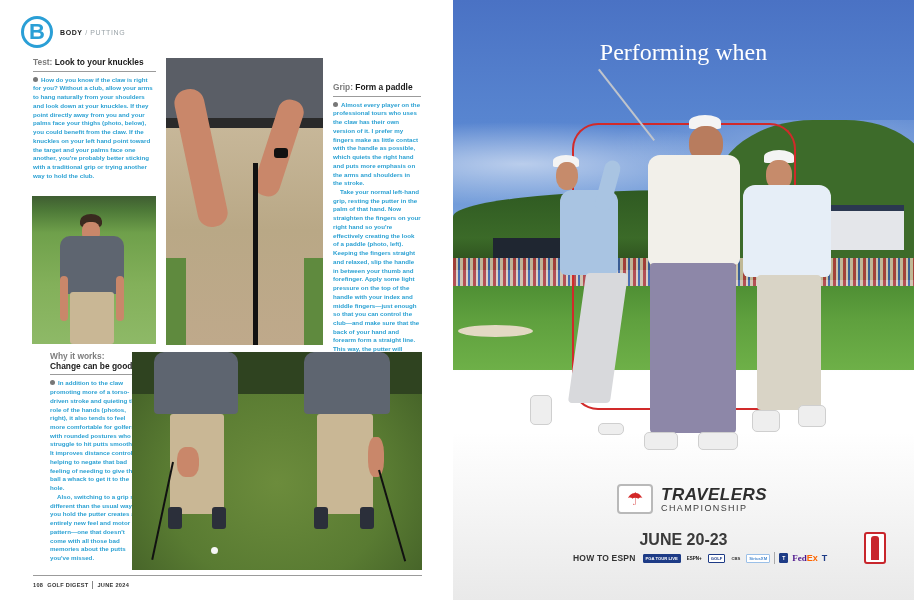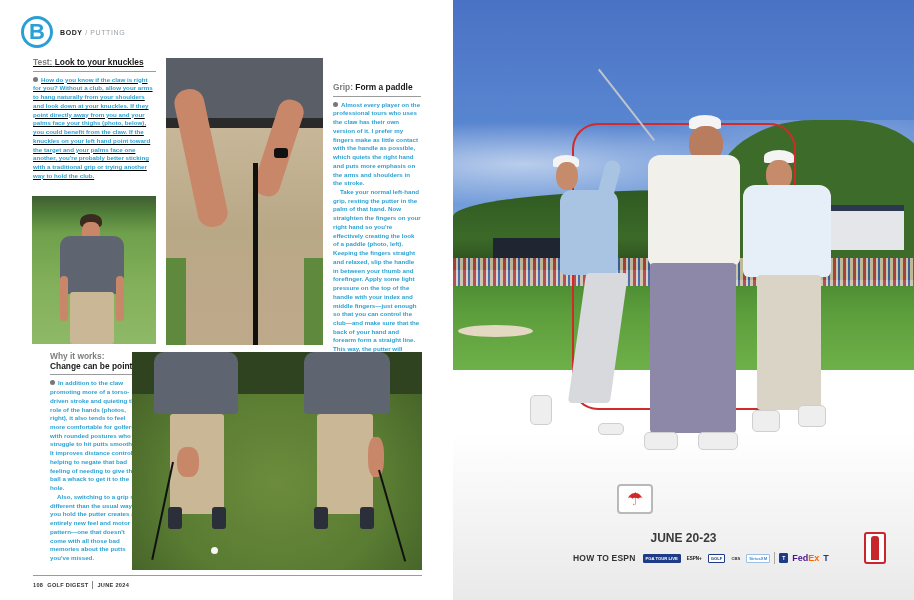--- a/index.html
+++ b/index.html
@@ -17,21 +17,21 @@
   .section-kicker .k2 { color: #9aa3a8; }
 
   .headline { font-weight: 700; font-size: 8.4px; color: #1a1a1a; line-height: 1.15; }
   .headline .lead { color: #7d7d7d; }
   .rule { height: 1px; background: #9b9b9b; margin: 3px 0 4px 0; }
   .body-copy { font-size: 6.2px; line-height: 1.41; color: #2ba1d3; font-weight: 700; }
   .body-copy p { text-indent: 0; }
   .body-copy p + p { text-indent: 7px; }
   .bullet { display: inline-block; width: 5px; height: 5px; border-radius: 50%; background: #777; margin-right: 3px; vertical-align: 0px; }
 
-  .col-a { position: absolute; left: 33px; top: 58px; width: 123px; text-decoration: underline; }
+  .col-a { position: absolute; left: 33px; top: 58px; width: 123px; }
   .col-c { position: absolute; left: 333px; top: 58px; width: 88px; margin-top: 25px; }
   .col-why { position: absolute; left: 50px; top: 352px; width: 92px; }
 
   .photo { position: absolute; overflow: hidden; }
   .photo-knuckles { left: 32px; top: 196px; width: 124px; height: 148px;
     background: linear-gradient(180deg, #3f5d32 0%, #4e7a38 10%, #6fa04b 25%, #83b05a 60%, #8eb967 100%); }
   .photo-grip { left: 166px; top: 58px; width: 157px; height: 287px;
     background: linear-gradient(180deg, #5b5f66 0%, #5b5f66 20%, #c8b89a 22%, #b9a886 60%, #bfa98b 100%); }
   .photo-stance { left: 132px; top: 352px; width: 290px; height: 218px;
     background: radial-gradient(ellipse at 50% 60%, #6c8c3c 0%, #597b32 55%, #3e5a25 100%); }
@@ -81,32 +81,32 @@
   .p-pants { position: absolute; border-radius: 4px; }
   .p-shoe { position: absolute; background: #eeeeee; border-radius: 5px; border: 1px solid #cfcfcf; }
   .club { position: absolute; left: 598px; top: 70px; width: 2px; height: 90px; background: #bfc4cc; transform: rotate(-38deg); transform-origin: top left; }
 
   .travelers-logo { position: absolute; left: 617px; top: 484px; display: flex; align-items: center; gap: 8px; }
   .umbrella-box { width: 36px; height: 30px; border: 2px solid #b9b9b9; border-radius: 4px; display: flex; align-items: center; justify-content: center; background: #fff; }
   .umbrella { color: #d32727; font-size: 18px; line-height: 1; }
   .travelers-text .t1 { font-weight: 700; font-style: italic; font-size: 17px; letter-spacing: 0.5px; color: #2e2e2e; line-height: 17px; }
   .travelers-text .t2 { font-size: 9px; letter-spacing: 1.4px; color: #3c3c3c; }
 
-  .ad-dates { position: absolute; left: 0; top: 531px; width: 461px; text-align: center; font-weight: 700; font-size: 12px; color: #3a3a3a; }
+  .ad-dates { position: absolute; left: 0; top: 531px; width: 461px; text-align: center; font-weight: 700; font-size: 16px; color: #3a3a3a; }
   .how-to-watch { position: absolute; left: 573px; top: 552px; display: flex; align-items: center; gap: 4px; }
   .how-to-watch .label { font-weight: 700; font-size: 8.5px; color: #333; letter-spacing: 0.2px; margin-right: 3px; }
   .bc { font-size: 4.2px; font-weight: 700; padding: 1px 2px; border-radius: 1px; color: #333; border: 1px solid #9aa; background: #fff; }
   .bc.pga { background: #1d3b86; color: #fff; border-color: #1d3b86; }
   .bc.espn { border: none; background: transparent; color: #111; font-size: 4.5px; }
   .bc.golf { border-color: #1d3b86; color: #1d3b86; }
   .bc.cbs { border: none; background: transparent; }
   .bc.sirius { color: #4a8ad0; border-color: #9bc0e8; }
   .vsep { width: 1px; height: 12px; background: #aaa; }
   .fedex { font-weight: 700; font-size: 9px; }
-  .fedex .fed { color: #4d148c; }
+  .fedex .fed { color: #4d148c; font-family: Liberation Serif, serif; }
   .fedex .ex { color: #ff6600; }
   .trophy { font-size: 9px; color: #1d3b86; font-weight: 700; }
   .pgatour-logo { position: absolute; left: 864px; top: 532px; width: 22px; height: 32px; border: 2px solid #c8262c; border-radius: 3px; background: #fff;
     display: flex; align-items: flex-end; justify-content: center; }
   .pgatour-logo .fig { width: 8px; height: 24px; background: #c8262c; border-radius: 3px 3px 0 0; margin-bottom: 2px; }
 </style>
 </head>
 <body>
 
 <div class="left-page">
@@ -157,21 +157,21 @@
     <div class="rule"></div>
     <div class="body-copy">
       <p><span class="bullet"></span><span>Almost every player on the professional tours who uses the claw has their own version of it. I prefer my fingers make as little contact with the handle as possible, which quiets the right hand and puts more emphasis on the arms and shoulders in the stroke.</span></p>
       <p>Take your normal left-hand grip, resting the putter in the palm of that hand. Now straighten the fingers on your right hand so you're effectively creating the look of a paddle (photo, left). Keeping the fingers straight and relaxed, slip the handle in between your thumb and forefinger. Apply some light pressure on the top of the handle with your index and middle fingers—just enough so that you can control the club—and make sure that the back of your hand and forearm form a straight line. This way, the putter will swing back and through on one plane, like a pendulum.</p>
     </div>
   </div>
 
   <div class="col-why">
     <div class="headline">
       <div class="lead">Why it works:</div>
-      <div>Change can be point</div>
+      <div>Change can be good</div>
     </div>
     <div class="rule"></div>
     <div class="body-copy">
       <p><span class="bullet"></span><span>In addition to the claw promoting more of a torso-driven stroke and quieting the role of the hands (photos, right), it also tends to feel more comfortable for golfers with rounded postures who struggle to hit putts smoothly. It improves distance control by helping to negate that bad feeling of needing to give the ball a whack to get it to the hole.</span></p>
       <p>Also, switching to a grip so different than the usual way you hold the putter creates an entirely new feel and motor pattern—one that doesn't come with all those bad memories about the putts you've missed.</p>
     </div>
   </div>
 
   <div class="photo photo-stance">
     <div class="shape" style="left:0;top:0;width:290px;height:42px;background:#2f4320;"></div>
@@ -196,20 +196,21 @@
   <div class="folio">
     <span>108</span>
     <span>GOLF DIGEST</span>
     <span class="sep"></span>
     <span>JUNE 2024</span>
   </div>
 </div>
 
 <div class="right-page">
   <div class="ad-title">
+    <div>Performing when</div>
   </div>
 
   <div class="ad-scene">
     <div class="sky-clouds"></div>
     <div class="trees"></div>
     <div class="trees-right"></div>
     <div class="grandstand"></div>
     <div class="grandstand-r"></div>
     <div class="crowd"></div>
     <div class="fairway"></div>
@@ -246,20 +247,24 @@
   <div class="p-shirt" style="left:743px;top:185px;width:88px;height:92px;background:#e6eef7;"></div>
   <div class="p-pants" style="left:757px;top:275px;width:64px;height:135px;background:#d9d4c6;"></div>
   <div class="p-shoe" style="left:752px;top:410px;width:28px;height:22px;"></div>
   <div class="p-shoe" style="left:798px;top:405px;width:28px;height:22px;"></div>
 </div>
 
 <div class="travelers-logo">
   <div class="umbrella-box">
       <span class="umbrella">☂</span>
     </div>
+  <div class="travelers-text">
+    <div class="t1">TRAVELERS</div>
+    <div class="t2">CHAMPIONSHIP</div>
+  </div>
 </div>
 
 <div class="ad-dates" style="left:453px;">JUNE 20-23</div>
 
 <div class="how-to-watch">
   <span class="label">HOW TO ESPN</span>
   <span class="bc pga">PGA TOUR LIVE</span>
   <span class="bc espn">ESPN+</span>
   <span class="bc golf">GOLF</span>
   <span class="bc cbs">CBS</span>

